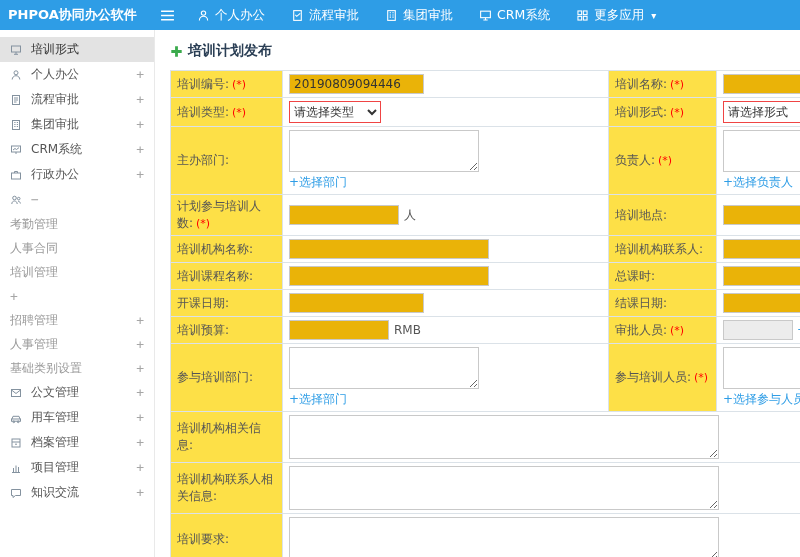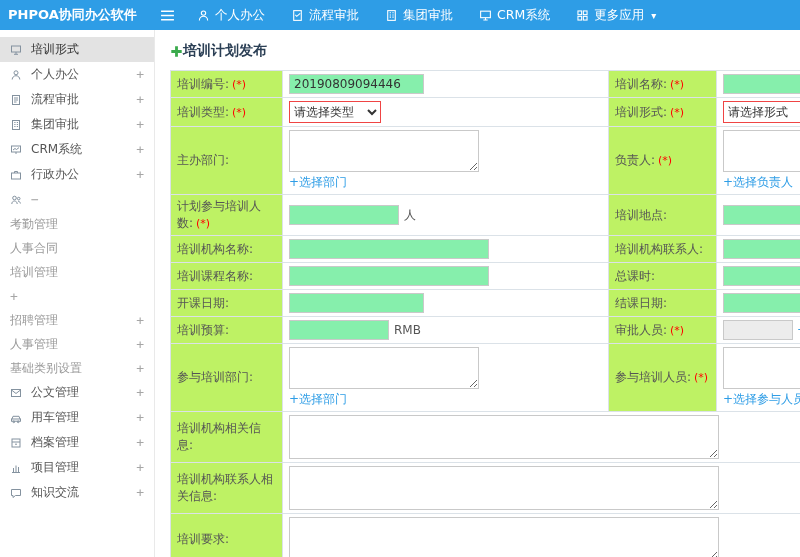--- a/index.html
+++ b/index.html
@@ -15,27 +15,27 @@
   
   .page-body{display:flex;height:527px}
   .sidebar{width:155px;border-right:1px solid #e9e9e9;padding-top:7px;background:#fff;overflow:hidden;flex:none}
   .side-item{height:25px;display:flex;align-items:center;padding:0 10px;color:#555;cursor:pointer}
   .side-item.active{background:#e3e3e3;color:#333}
   .side-item .ico{width:14px;margin-right:7px;color:#84929f;display:flex;align-items:center;flex:none}
   .side-item .lbl{flex:1;white-space:nowrap;overflow:hidden}
   .side-item .exp{color:#a6a6a6;font-size:13px;font-family:"DejaVu Sans Mono",monospace}
   .side-item.sub{height:24px;color:#999}
   .main{flex:1;position:relative;overflow:hidden;padding:8px 0 0 15px;background:#fff}
-  .page-title{display:flex;align-items:center;font-size:14px;font-weight:bold;color:#2b3f55;margin:4px 0 10px}
+  .page-title{display:flex;align-items:center;gap:5px;font-size:14px;font-weight:bold;color:#2b3f55;margin:4px 0 10px}
   
   table.form{border-collapse:collapse;table-layout:fixed;width:900px}
   table.form td{border:1px solid #dbe2e8;padding:3px 6px;height:26px;vertical-align:middle}
-  td.lab{background:#bef264;color:#555;padding:3px 4px 3px 8px}
+  td.lab{background:#fde047;color:#555;padding:3px 4px 3px 8px}
   .req{color:#f00;margin-left:3px;font-size:11px}
-  input[type=text]{height:20px;border:1px solid #c9c9c9;padding:0 4px;font-family:inherit;font-size:12px;color:#333;vertical-align:middle;background:#86efac}
+  input[type=text]{height:20px;border:1px solid #c9c9c9;padding:0 4px;font-family:inherit;font-size:12px;color:#333;vertical-align:middle;background:#eab308}
   input[type=text].gray{background:#ececec}
   select{height:22px;min-width:92px;border:1px solid #ef4444;font-family:inherit;font-size:12px;color:#333;background:#fff;vertical-align:middle}
   textarea{border:1px solid #c9c9c9;font-family:inherit;font-size:12px;color:#333;display:block;resize:both}
   .ta-s{width:190px;height:42px}
   .ta-l{width:430px;height:44px}
   a.link{color:#2e9de6;text-decoration:none;cursor:pointer;white-space:nowrap}
   .under-link{margin-top:2px}
   .ml4{margin-left:4px}
   .sfx{margin-left:5px;color:#555}
   svg{display:block}

